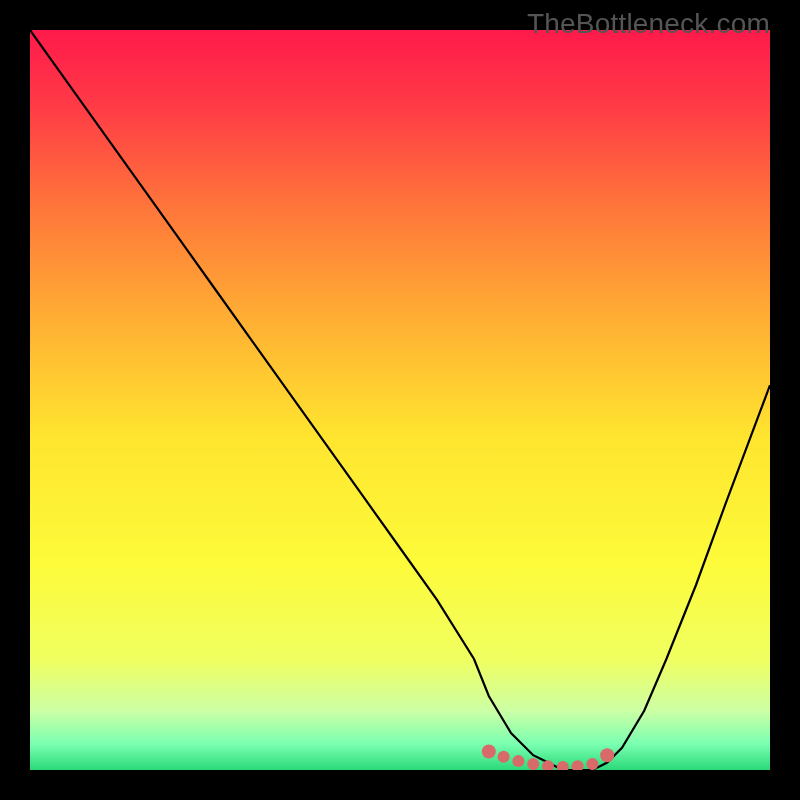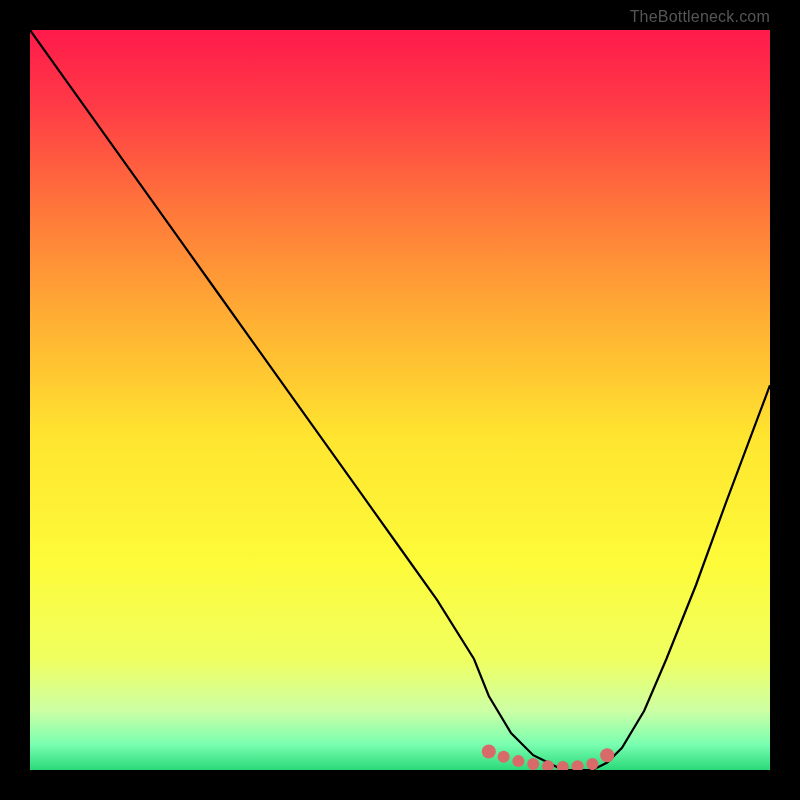--- a/index.html
+++ b/index.html
@@ -23,21 +23,21 @@
     left: 0;
     top: 0;
     width: 100%;
     height: 100%;
   }
   .watermark {
     position: absolute;
     top: 8px;
     right: 30px;
     font-family: Arial, Helvetica, sans-serif;
-    font-size: 16px;
+    font-size: 28px;
     font-weight: 500;
     color: #555;
     letter-spacing: 0.2px;
   }
   svg.curve {
     position: absolute;
     left: 0;
     top: 0;
     width: 100%;
     height: 100%;

